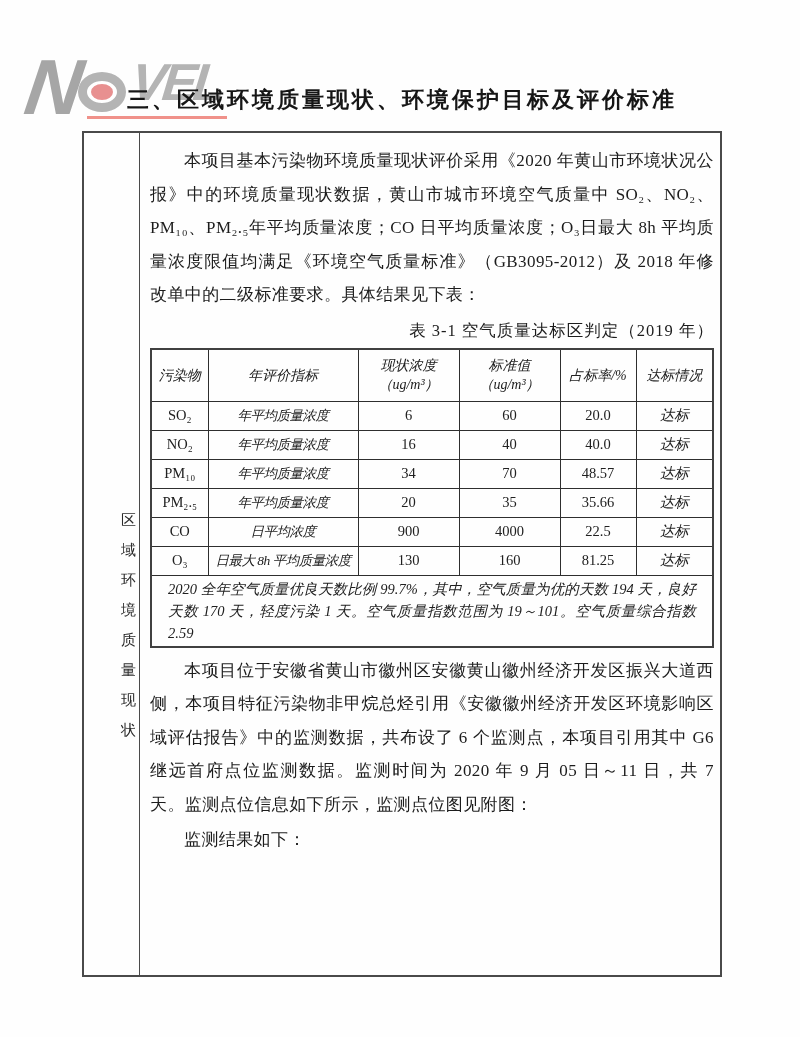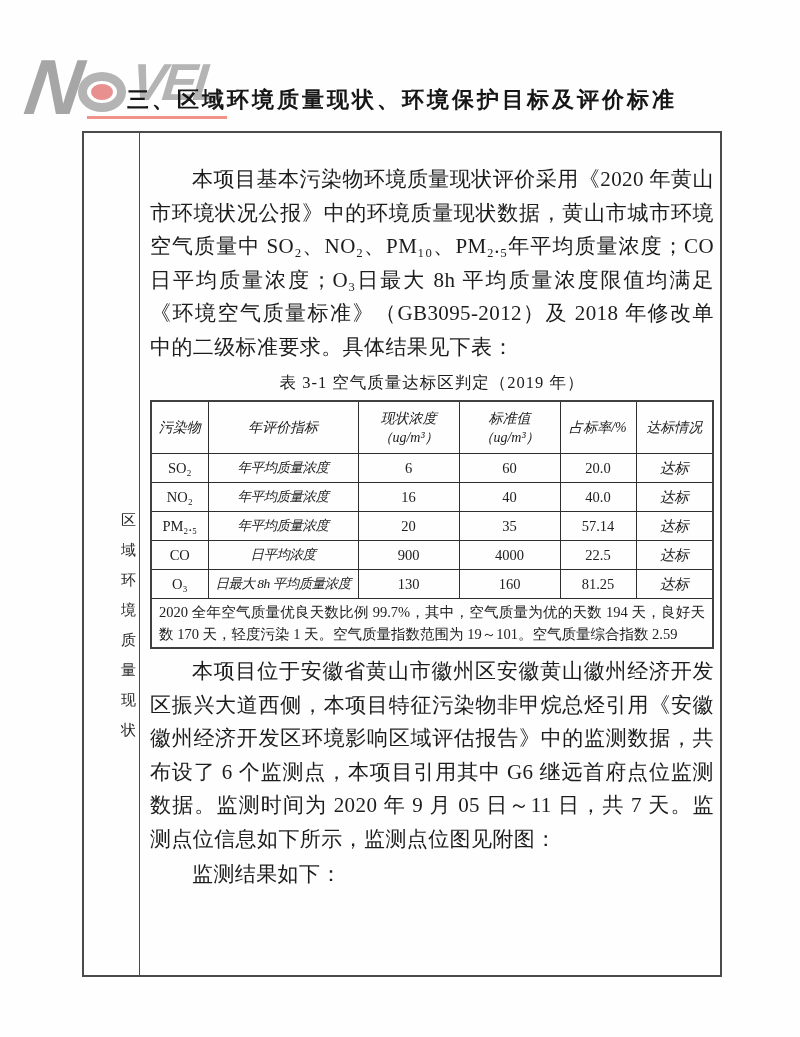--- a/index.html
+++ b/index.html
@@ -51,35 +51,35 @@
 
   .h1 {
     font-family:"Liberation Sans","DejaVu Sans",sans-serif;
     font-weight:bold; font-size:16.5px; margin:2px 0 0 0; letter-spacing:1px;
   }
   .h2 {
     font-family:"Liberation Sans","DejaVu Sans",sans-serif;
     font-weight:bold; font-size:16.5px; margin:15px 0 0 32px; letter-spacing:1px;
   }
   .para {
-    font-size:21px; line-height:33.5px; text-align:justify; text-indent:2em;
-    margin:22px 0 0 0; letter-spacing:0.4px;
-  }
-  .caption { text-align:center; font-size:16.5px; margin:8px 0 6px 0; letter-spacing:1px; }
+    font-size:17px; line-height:33.5px; text-align:justify; text-indent:2em;
+    margin:3px 0 0 0; letter-spacing:0.4px;
+  }
+  .caption { text-align:right; font-size:16.5px; margin:8px 0 6px 0; letter-spacing:1px; }
 
   
   table.air { width:562px; border-collapse:collapse; table-layout:fixed; border:2px solid #404040; margin:0; }
   table.air th, table.air td { border:1px solid #2e2e2e; text-align:center; vertical-align:middle; padding:0; color:#202020; }
   table.air thead th { height:51px; font-weight:normal; font-size:14px; font-style:italic; }
   table.air thead th div { line-height:19px; }
   table.air tbody td { height:28px; font-size:14.5px; }
   table.air tbody td:nth-child(2), table.air tbody td:nth-child(6) { font-style:italic; }
   table.air tbody td:nth-child(2) { font-size:13.5px; letter-spacing:-0.5px; white-space:nowrap;margin-left:15px; }
   table.air tfoot td {
-    text-align:justify; font-size:14.5px; line-height:22px; padding:2px 7px;
+    text-align:justify; font-size:14.5px; font-style:italic; line-height:22px; padding:2px 16px;
   }
 </style>
 </head>
 <body>
 
 <div class="page">
 
   <div class="logo">
     <span class="logo-n">N</span>
     <span class="logo-o">
@@ -155,25 +155,33 @@
           </tr>
             <tr>
             <td>NO₂</td>
               <td>年平均质量浓度</td>
               <td>16</td>
             <td>40</td>
               <td>40.0</td>
               <td>达标</td>
           </tr>
             <tr>
+            <td>PM₁₀</td>
+              <td>年平均质量浓度</td>
+              <td>34</td>
+            <td>70</td>
+              <td>48.57</td>
+              <td>达标</td>
+          </tr>
+            <tr>
             <td>PM₂.₅</td>
               <td>年平均质量浓度</td>
               <td>20</td>
             <td>35</td>
-              <td>57.14</td>
+              <td>35.66</td>
               <td>达标</td>
           </tr>
             <tr>
             <td>CO</td>
               <td>日平均浓度</td>
               <td>900</td>
             <td>4000</td>
               <td>22.5</td>
               <td>达标</td>
           </tr>

